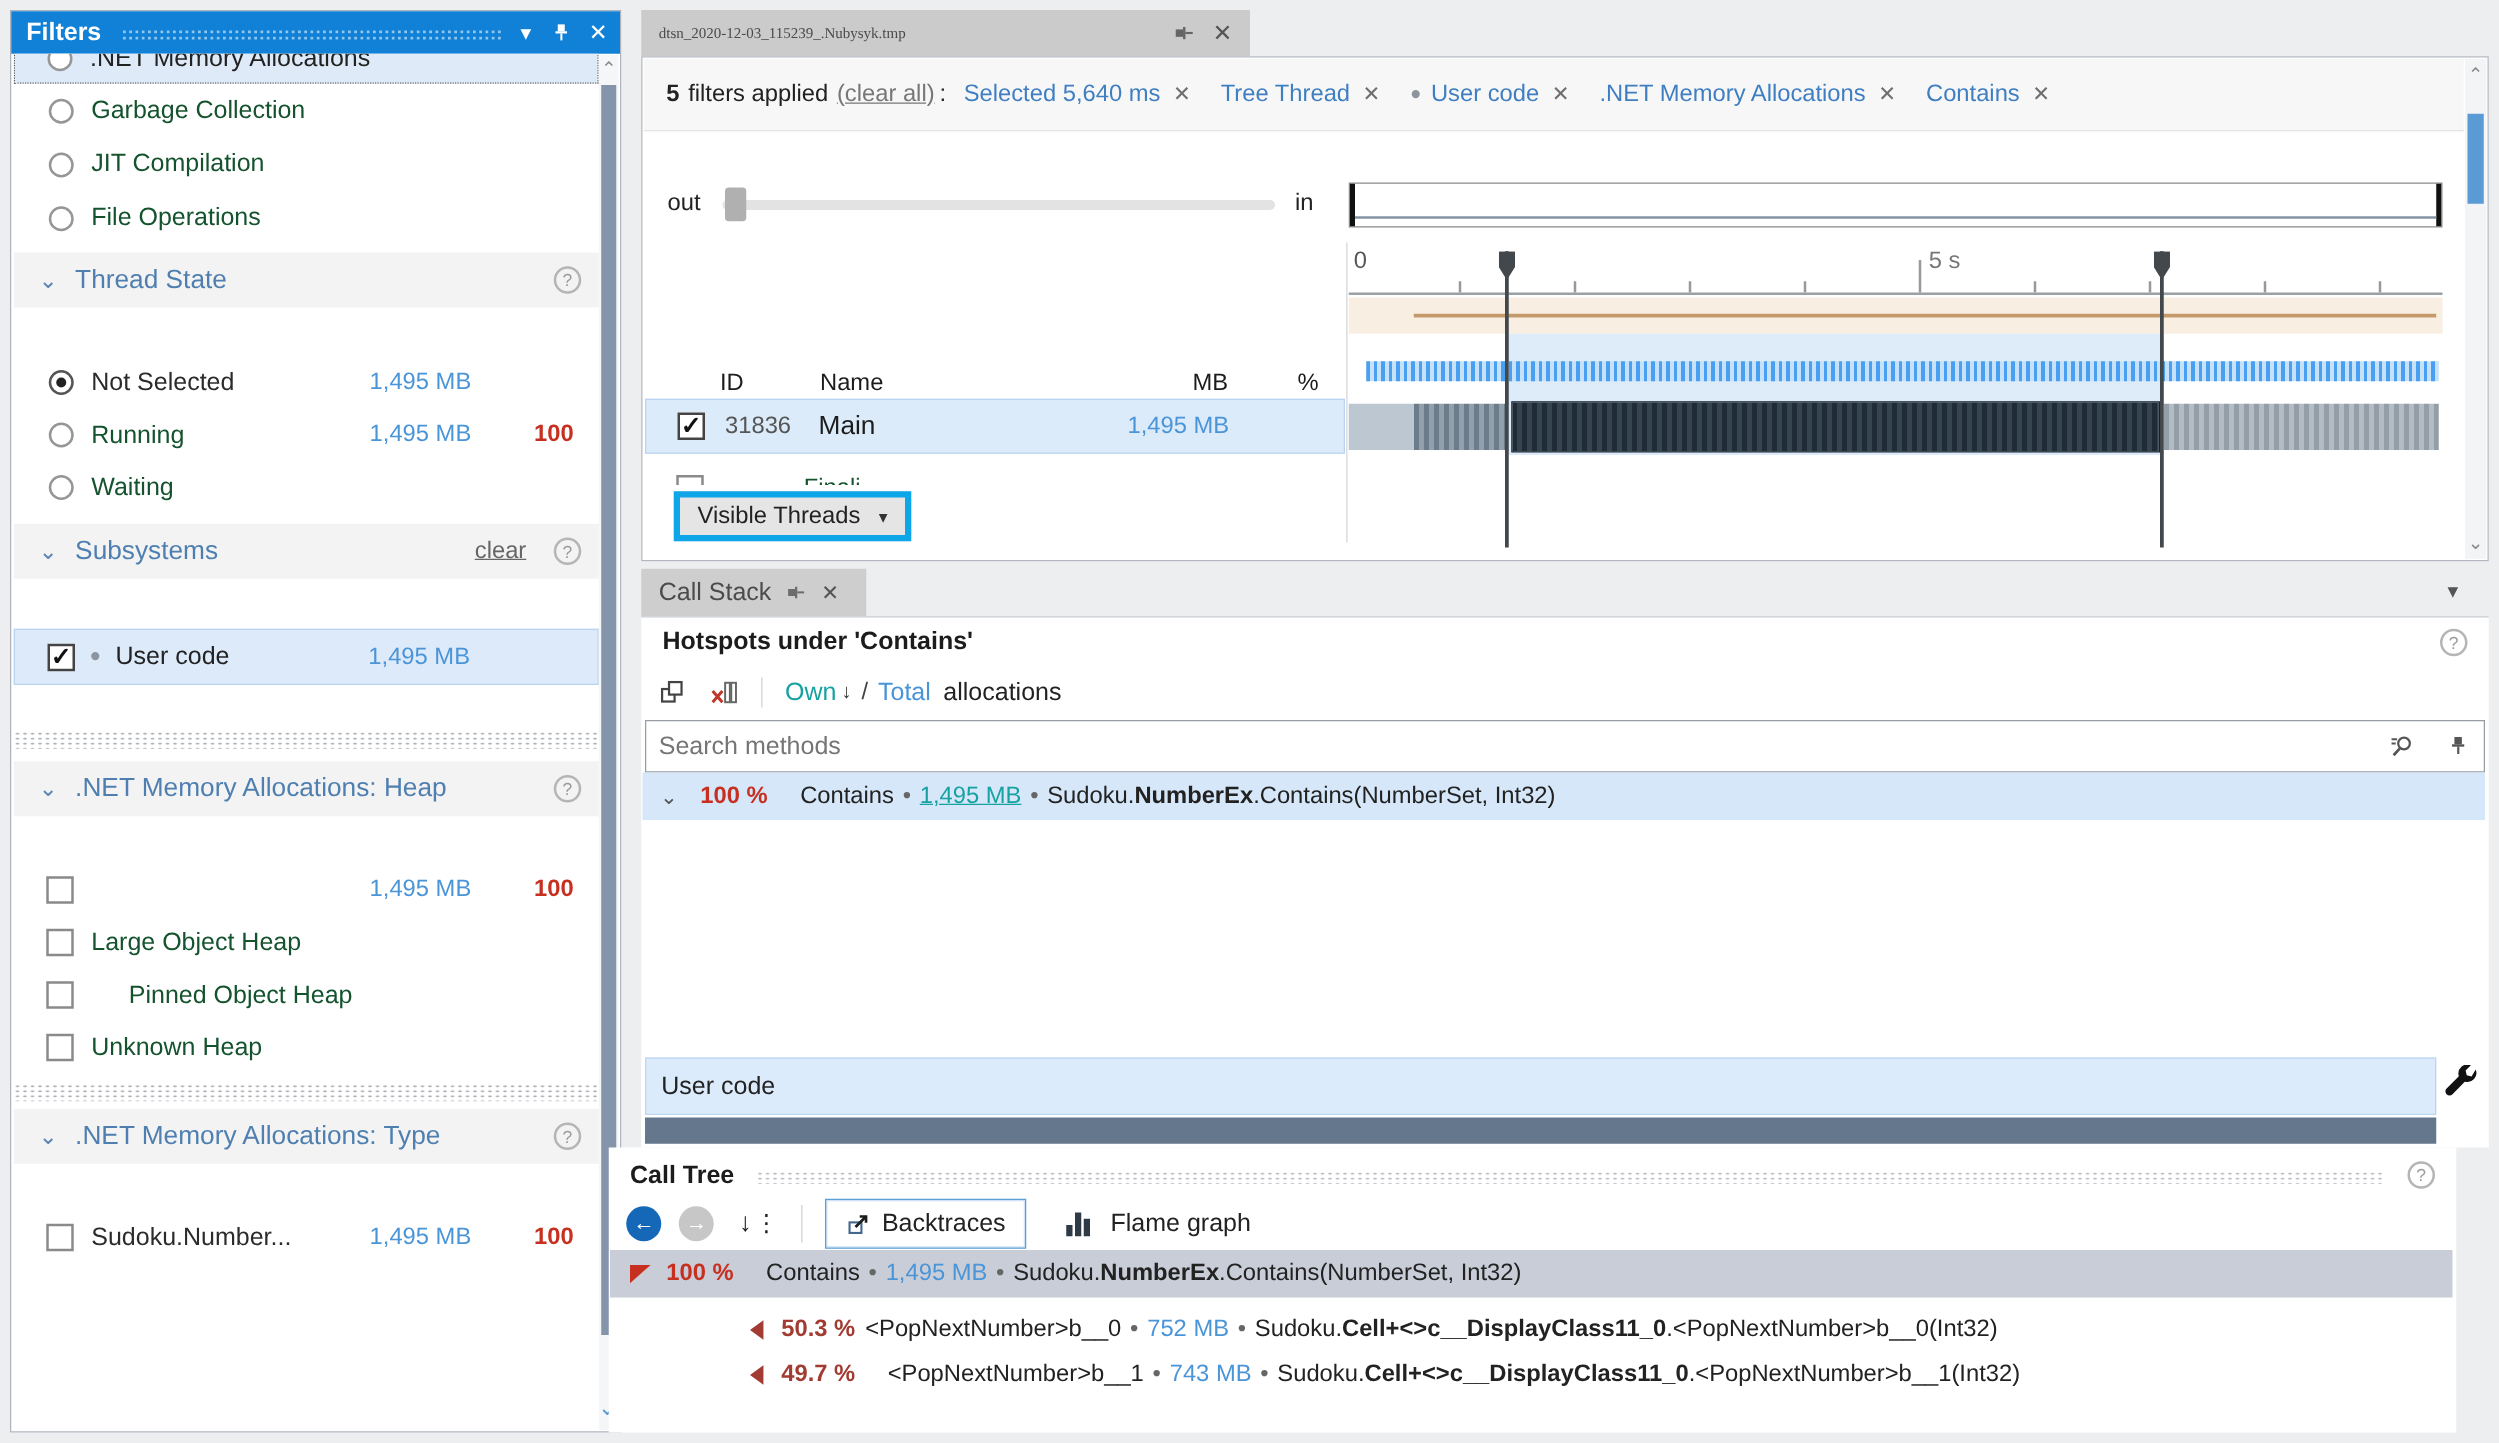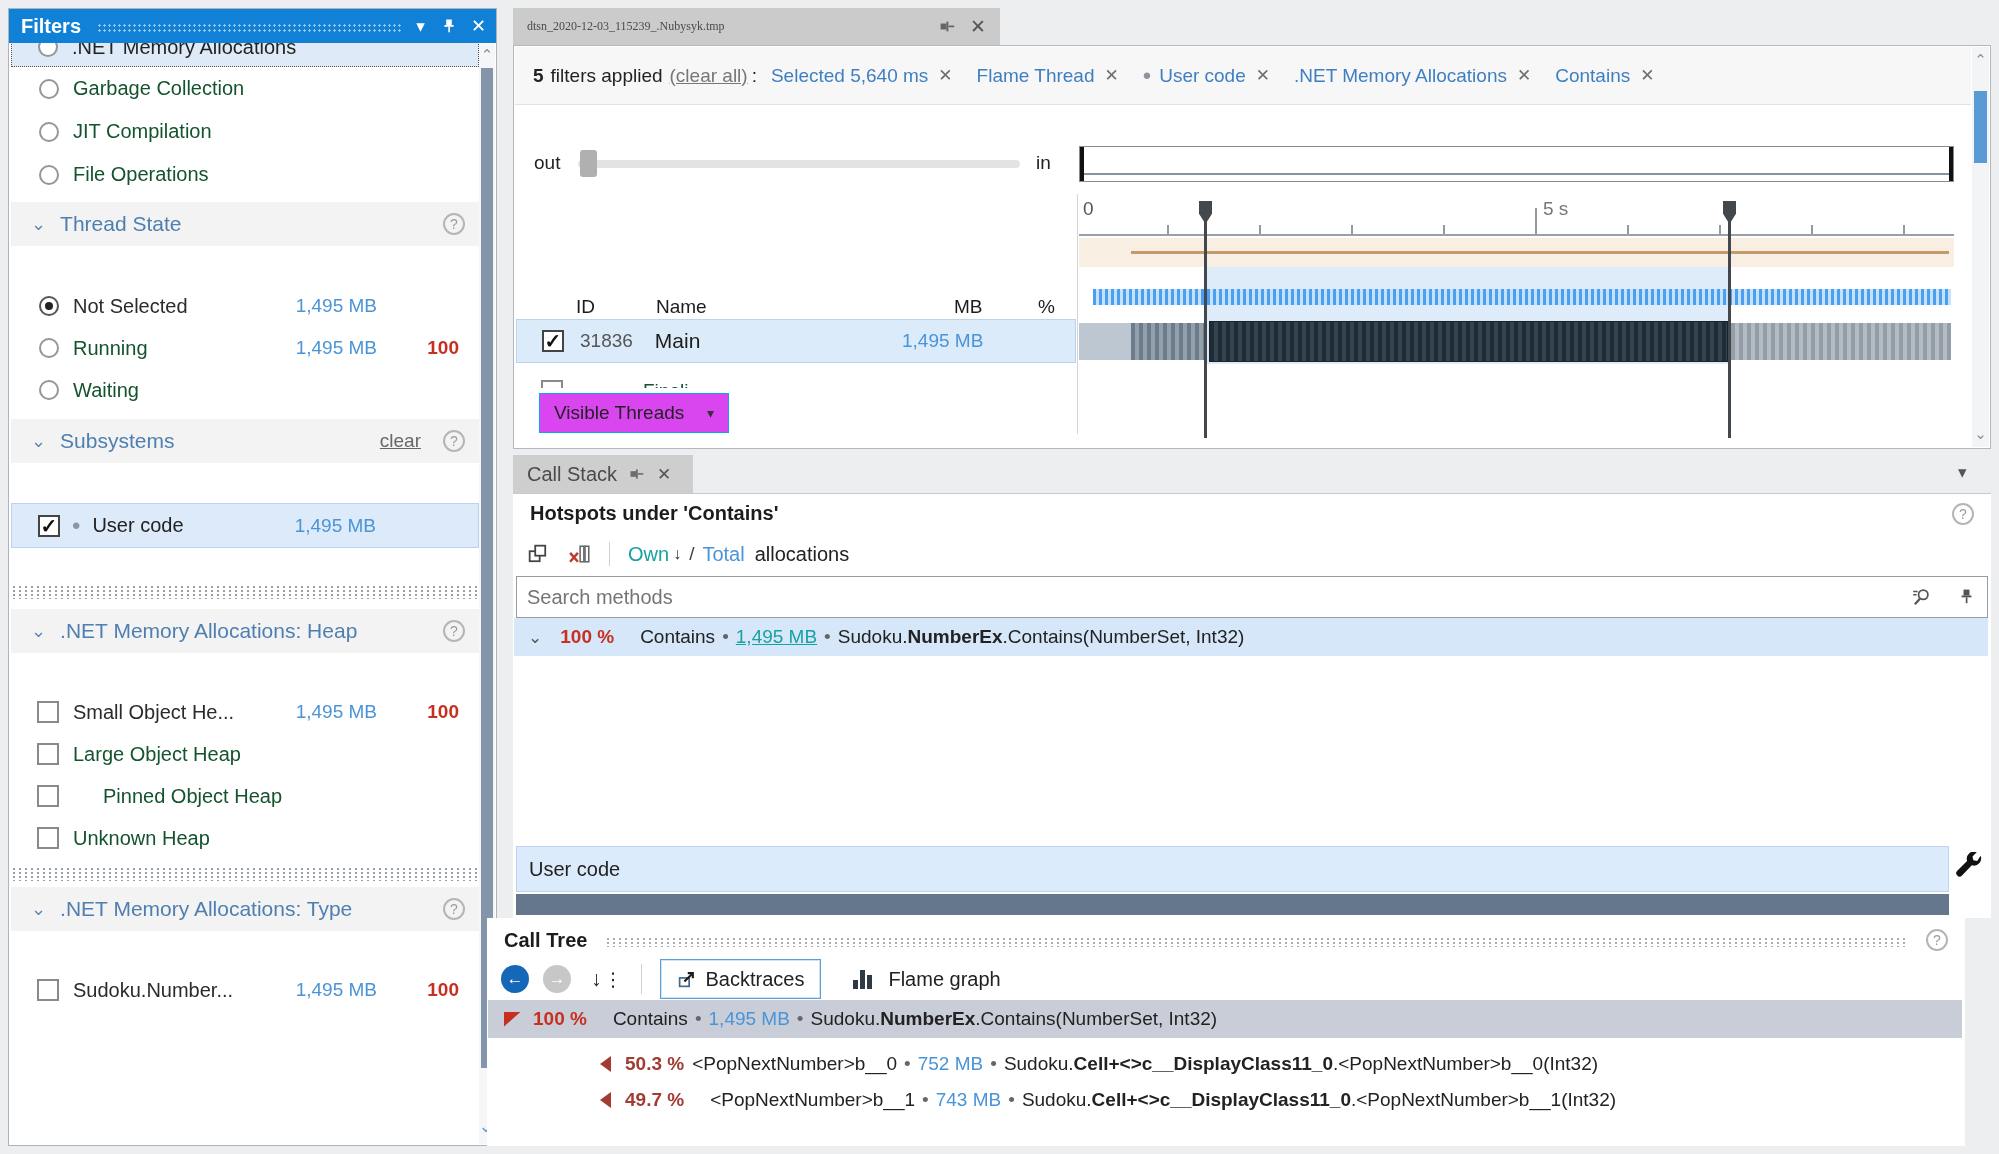--- a/index.html
+++ b/index.html
@@ -124,21 +124,20 @@
   <div class="sep-dotted" style="position:absolute;left:2px;top:576px;width:468px;height:14px;"></div>
 
   <div class="sechdr" style="position:absolute;left:2px;top:600px;width:468px;height:44px;padding:0 14px 0 20px;">
     <span class="chev">⌄</span>
     <span class="secttl" style="margin-left:14px;flex:1;">.NET Memory Allocations: Heap</span>
     <span class="help">?</span>
   </div>
 
   <div class="row" style="position:absolute;left:2px;top:682px;width:468px;height:42px;padding-left:26px;gap:14px;">
     <span class="cb"></span>
-    <span style="font-size:20px;color:#2b2b2b;flex:1;">Small Object He...</span>
     <span class="blue" style="position:absolute;right:102px;">1,495 MB</span>
     <span class="red" style="position:absolute;right:20px;">100</span>
   </div>
   <div class="row" style="position:absolute;left:2px;top:724px;width:468px;height:42px;padding-left:26px;gap:14px;">
     <span class="cb"></span>
     <span class="graytxt" style="font-size:20px;">Large Object Heap</span>
   </div>
   <div class="row" style="position:absolute;left:2px;top:766px;width:468px;height:42px;padding-left:26px;gap:14px;">
     <span class="cb"></span>
     <span class="graytxt" style="font-size:20px;margin-left:30px;">Pinned Object Heap</span>
@@ -182,21 +181,21 @@
 
 <div class="abs panel" style="left:513px;top:45px;width:1478px;height:404px;border-color:#b3b8c0;">
 
   <div class="row" style="position:absolute;left:1px;top:1px;width:1456px;height:58px;background:#f7f7f7;border-bottom:1px solid #e3e3e3;padding-left:18px;white-space:nowrap;">
     <span style="font-weight:bold;">5</span>
     <span style="margin-left:7px;">filters applied</span>
     <span style="color:#777;text-decoration:underline;margin-left:7px;">(clear all)</span>
     <span style="margin:0 14px 0 4px;">:</span>
     <span class="chip">Selected 5,640 ms</span>
     <span class="chip-x" style="margin:0 24px 0 10px;">✕</span>
-    <span class="chip">Flame Thread</span>
+    <span class="chip">Tree Thread</span>
     <span class="chip-x" style="margin:0 24px 0 10px;">✕</span>
     <span class="bullet" style="margin-right:8px;">•</span>
     <span class="chip">User code</span>
     <span class="chip-x" style="margin:0 24px 0 10px;">✕</span>
     <span class="chip">.NET Memory Allocations</span>
     <span class="chip-x" style="margin:0 24px 0 10px;">✕</span>
     <span class="chip">Contains</span>
     <span class="chip-x" style="margin-left:10px;">✕</span>
   </div>
 
@@ -259,21 +258,21 @@
   <div class="marker-line" style="left:1214px;top:155px;height:237px;"></div>
   <div class="marker-flag" style="left:1209px;top:155px;"></div>
 
   <div style="position:absolute;left:2px;top:323px;width:560px;height:19px;overflow:hidden;">
     <div class="row" style="position:absolute;left:0;top:0;width:100%;height:44px;padding-left:25px;gap:16px;">
       <span class="cb"></span>
       <span class="graytxt" style="margin-left:64px;">Finali...</span>
     </div>
   </div>
 
-  <div class="row" style="position:absolute;left:25px;top:347px;width:190px;height:40px;background:#d946ef;border:1px solid #0ea5e9;padding:12px 14px;justify-content:space-between;">
+  <div class="row" style="position:absolute;left:25px;top:347px;width:190px;height:40px;background:#e5e5e5;border:5px solid #0ea5e9;padding:12px 14px;justify-content:space-between;">
     <span>Visible Threads</span>
     <span style="font-size:14px;color:#333;">▾</span>
   </div>
 
   <div style="position:absolute;right:1px;top:1px;width:17px;height:400px;background:#f3f4f5;">
     <div class="scroll-chev" style="position:absolute;top:4px;width:100%;">⌃</div>
     <div style="position:absolute;top:44px;left:2px;width:13px;height:72px;background:#5b9bd5;"></div>
     <div class="scroll-chev" style="position:absolute;bottom:4px;width:100%;">⌄</div>
   </div>
 </div>

